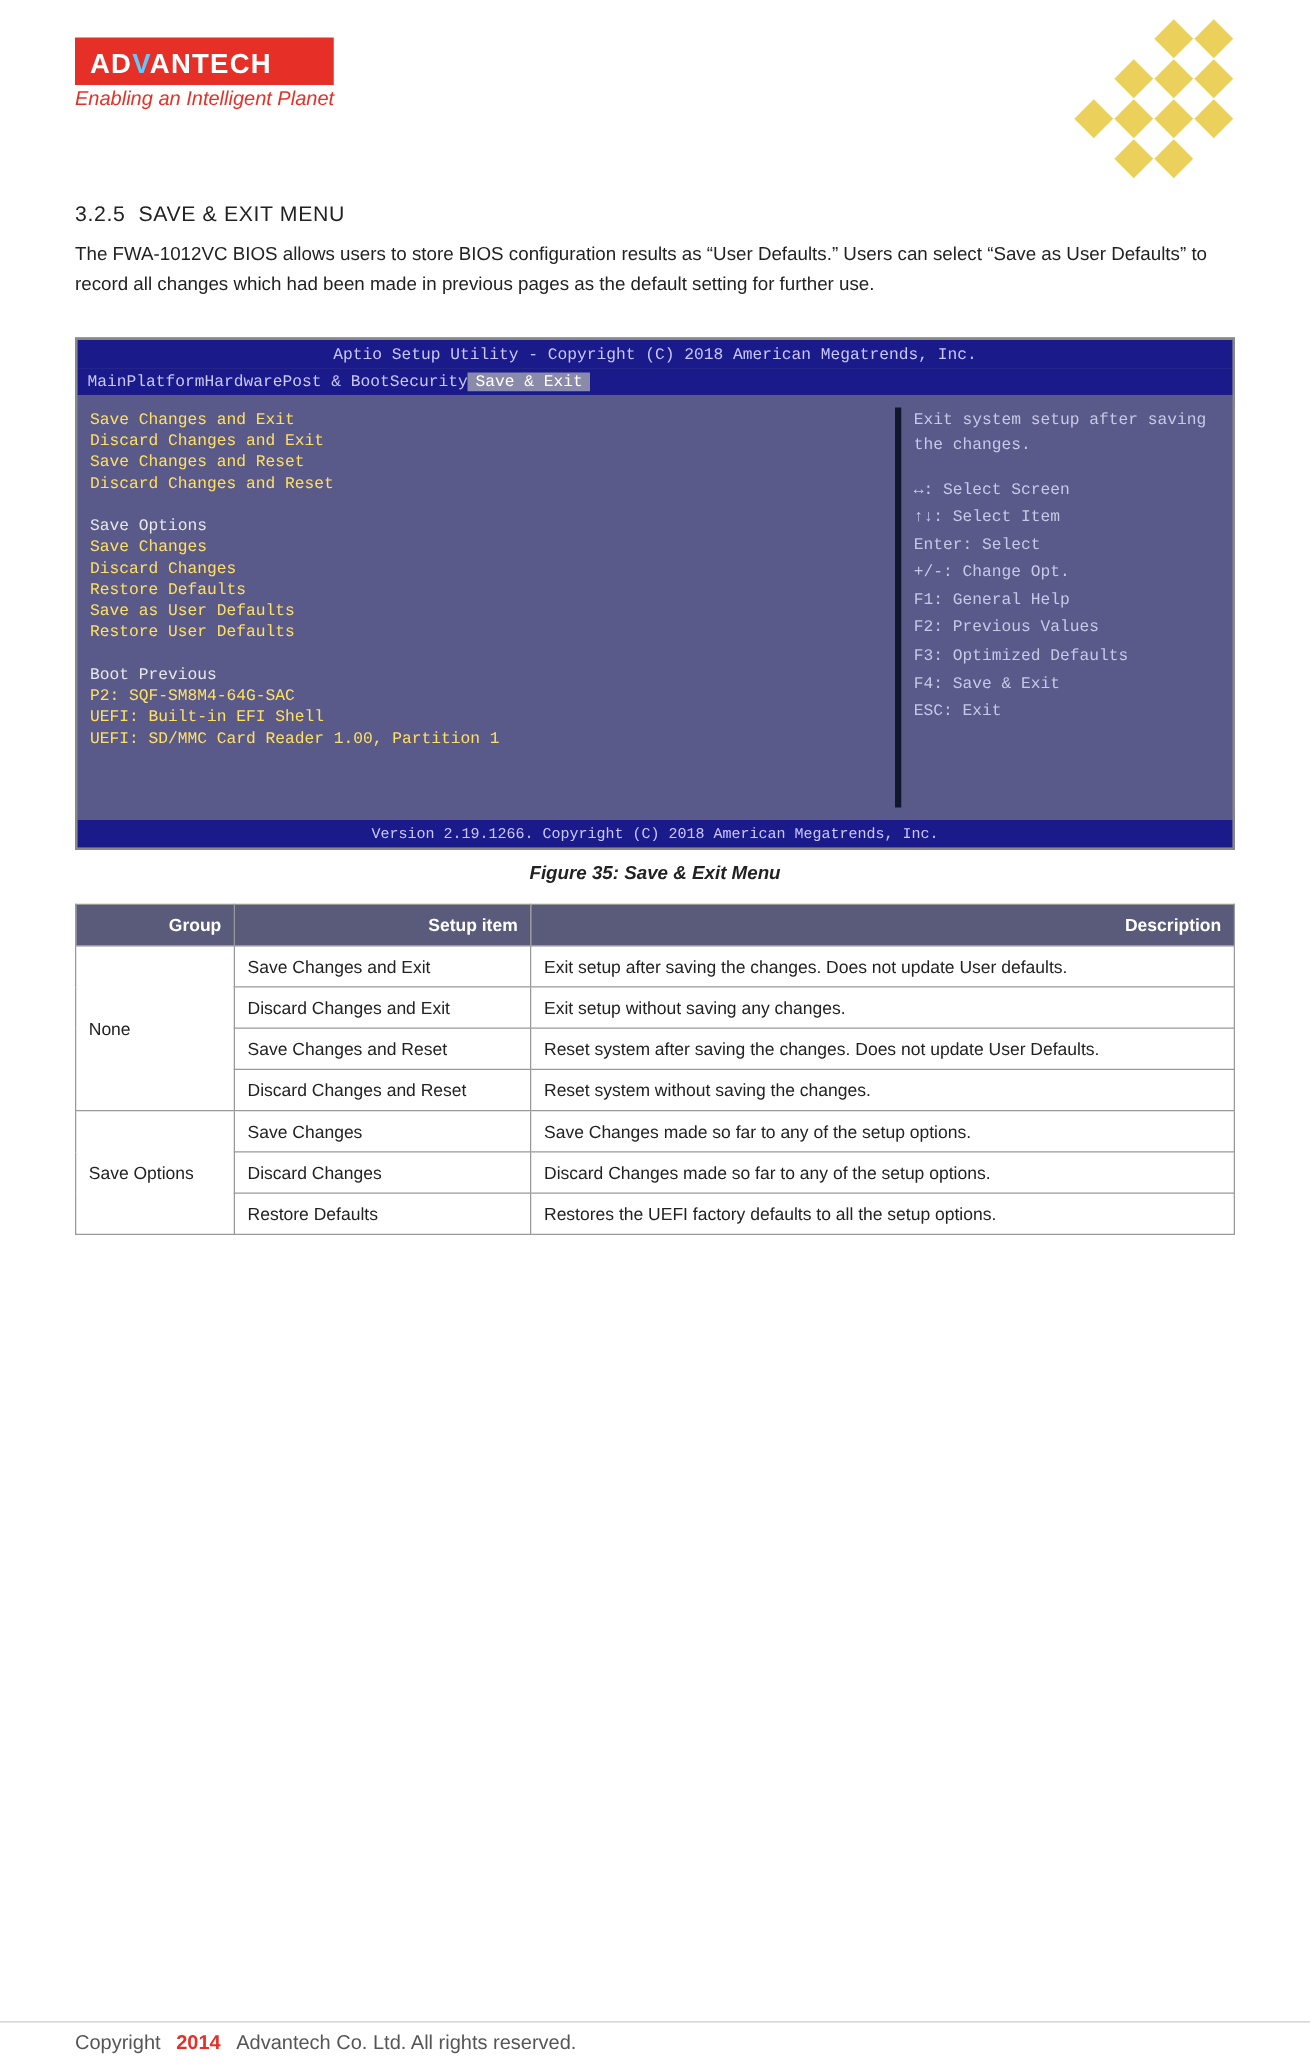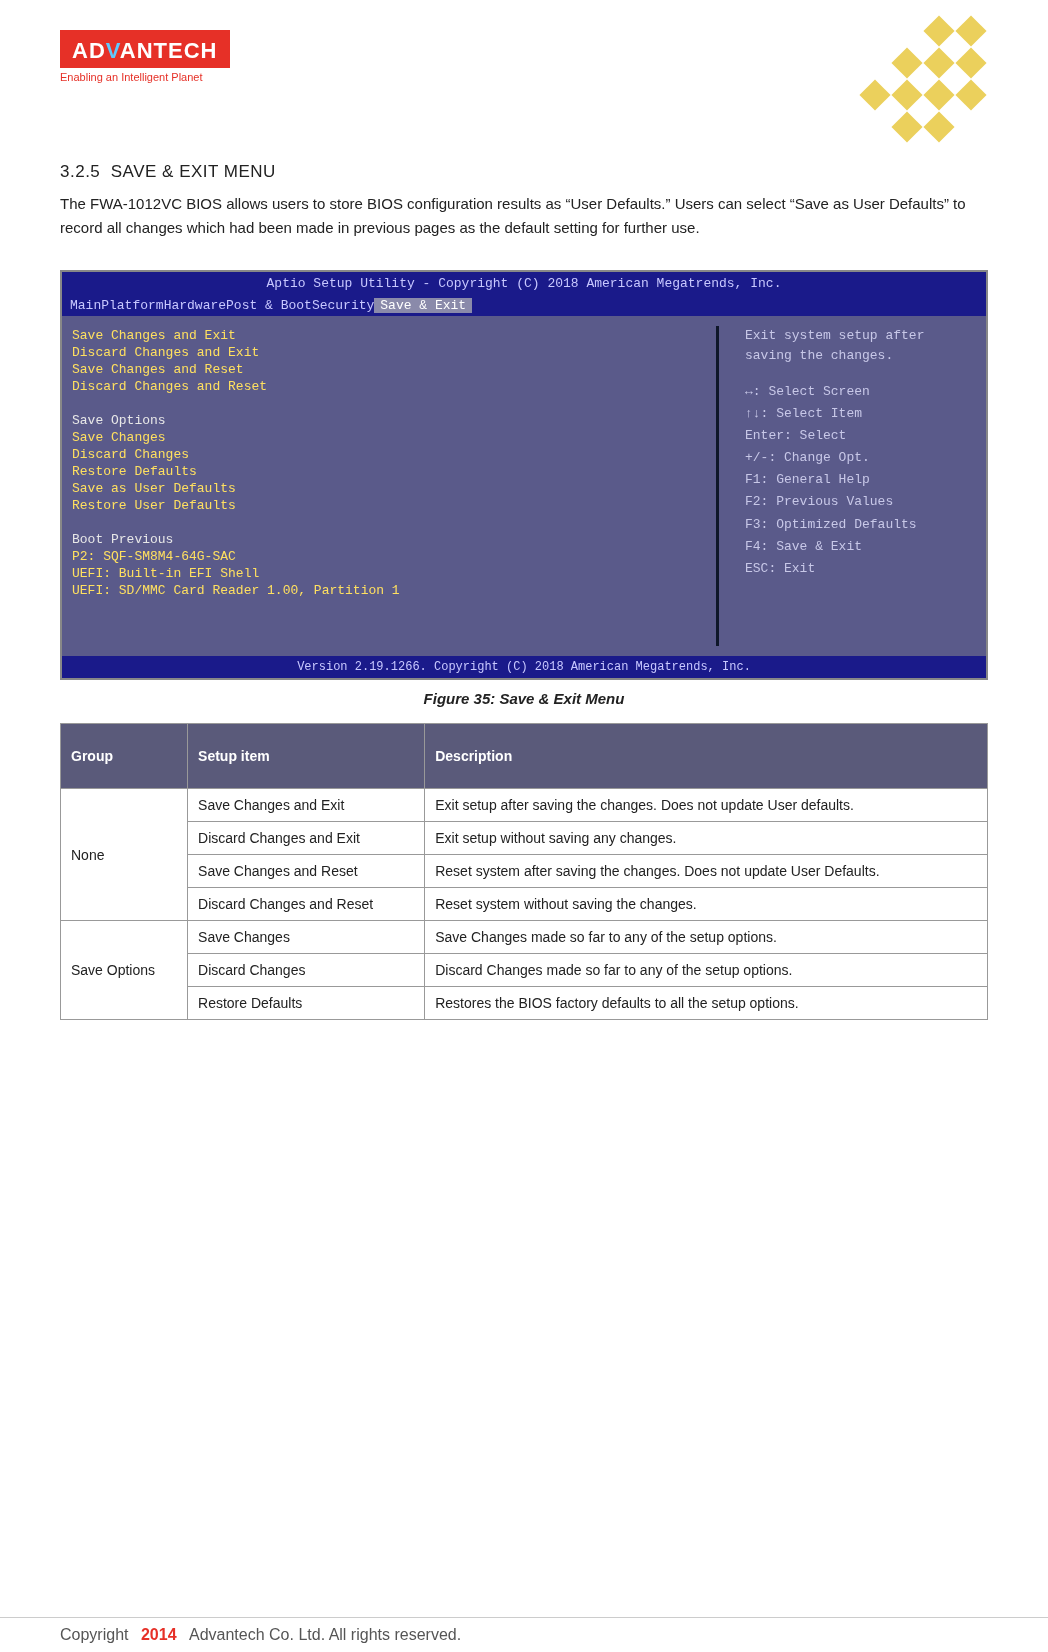--- a/index.html
+++ b/index.html
@@ -34,21 +34,22 @@
       font-size: 22px;
       font-weight: 900;
       color: #fff;
       letter-spacing: 1px;
     }
     .logo-text span {
       color: #fff;
     }
     .logo-sub {
       color: #e63027;
-      font-size: 11px;
+      font-size: 16px;
+      font-style: italic;
       margin-top: 3px;
     }
 
     .logo-area {
       display: flex;
       flex-direction: column;
     }
 
     
     .diamond-deco {
@@ -137,22 +138,22 @@
     }
     .bios-left .menu-item.highlighted {
       color: #ffe060;
     }
     .bios-left .menu-item.white {
       color: #e8e8e8;
     }
 
     .bios-right {
       width: 260px;
-      border-left: 3px solid #0f172a;
-      padding-left: 26px;
+      border-left: 5px solid #0f172a;
+      padding-left: 10px;
       color: #c8c8e8;
       font-size: 13px;
     }
 
     .bios-right .help-text {
       margin-bottom: 16px;
       line-height: 1.5;
     }
 
     .bios-right .nav-help {
@@ -180,23 +181,23 @@
     
     .data-table {
       width: 100%;
       border-collapse: collapse;
       font-size: 14px;
       margin-bottom: 20px;
     }
     .data-table th {
       background: #5a5a7a;
       color: #fff;
-      padding: 24px 10px;
+      padding: 8px 10px;
       border: 1px solid #999;
-      text-align: left;
+      text-align: right;
       font-weight: bold;
     }
     .data-table td {
       border: 1px solid #999;
       padding: 8px 10px;
       vertical-align: top;
     }
     .data-table .group-cell {
       vertical-align: middle;
       text-align: left;
@@ -345,21 +346,21 @@
         <td rowspan="3" class="group-cell">Save Options</td>
         <td>Save Changes</td>
         <td>Save Changes made so far to any of the setup options.</td>
       </tr>
       <tr>
         <td>Discard Changes</td>
         <td>Discard Changes made so far to any of the setup options.</td>
       </tr>
       <tr>
         <td>Restore Defaults</td>
-        <td>Restores the BIOS factory defaults to all the setup options.</td>
+        <td>Restores the UEFI factory defaults to all the setup options.</td>
       </tr>
     </tbody>
   </table>
 
 </div>
 
 <div class="page-footer">
   <span>Copyright</span>&nbsp;
   <span class="year">2014</span>&nbsp;
   <span>Advantech Co. Ltd. All rights reserved.</span>

